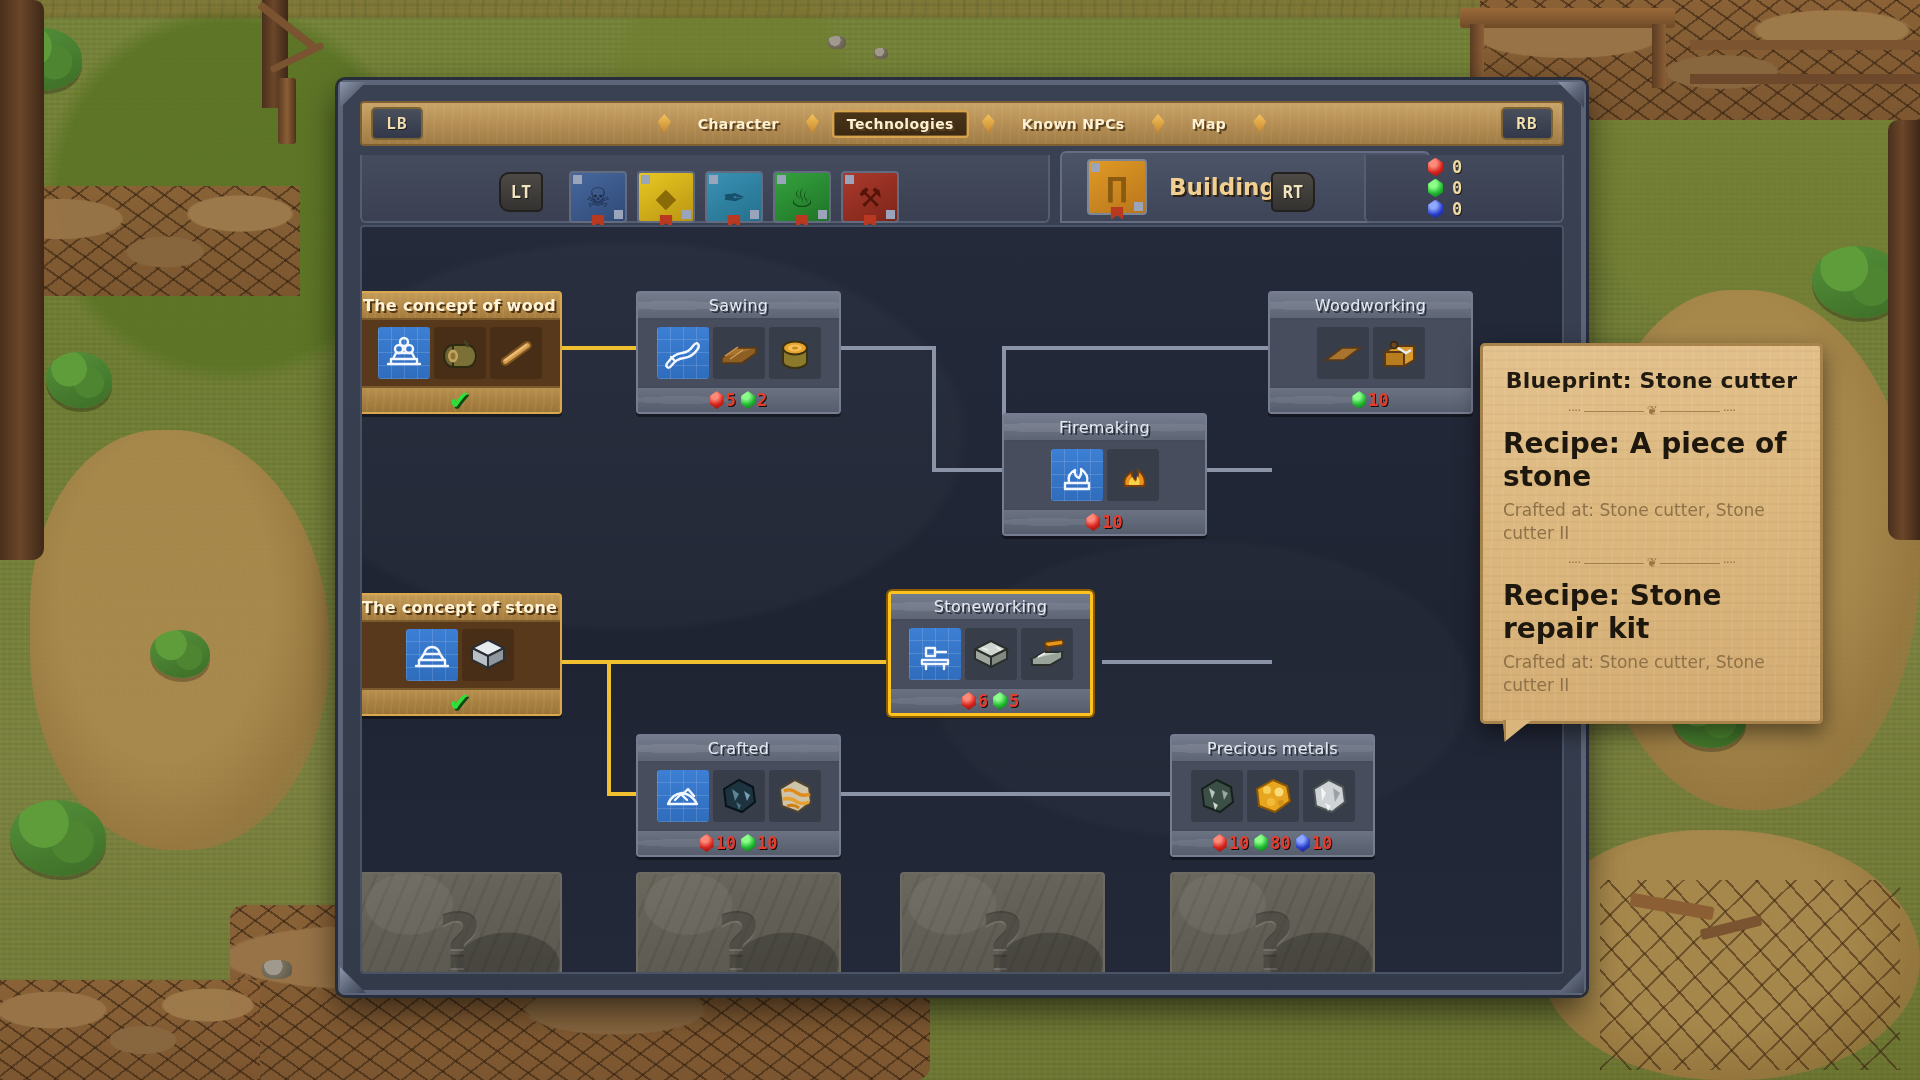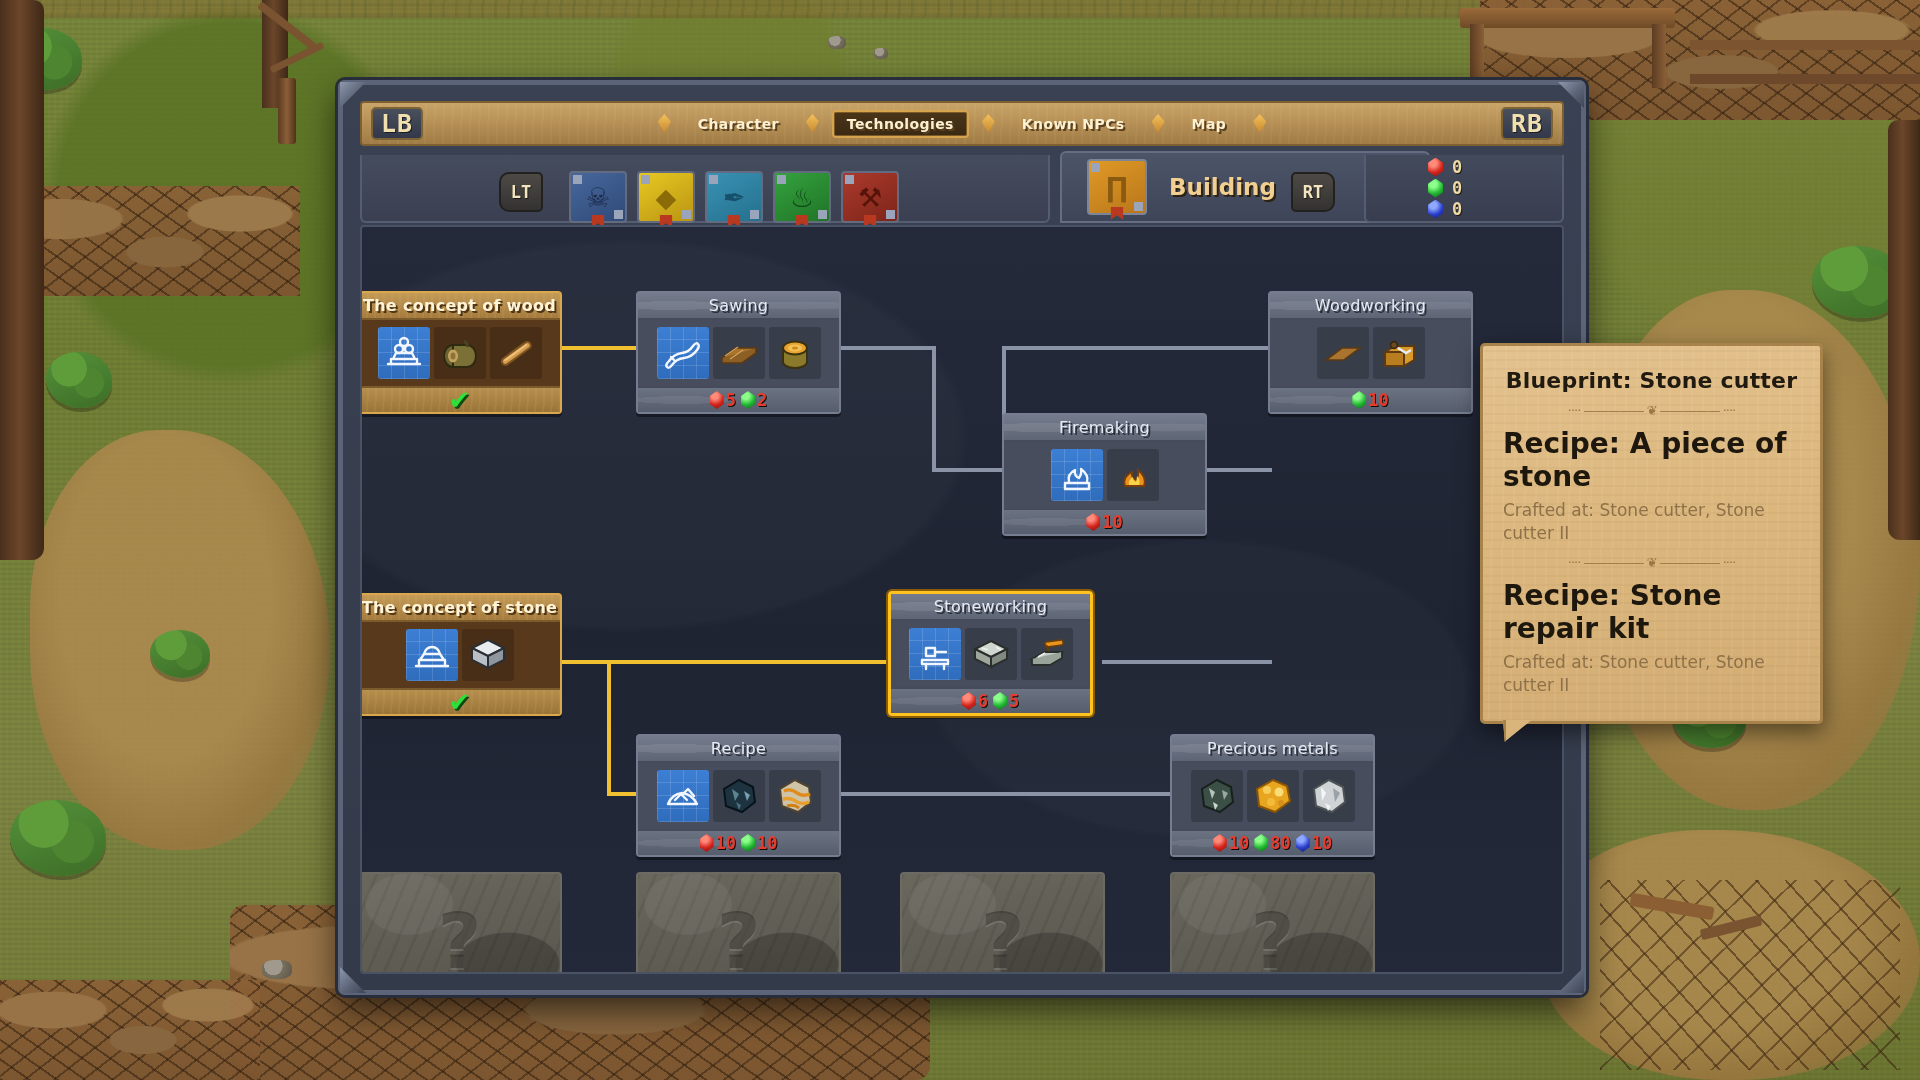--- a/index.html
+++ b/index.html
@@ -103,21 +103,21 @@
     border-radius:4px;
     display:flex; align-items:center;
   }
   .bumper {
     width:52px; height:33px; flex:none;
     background:linear-gradient(180deg,#4a4f5c,#33384a);
     border:2px solid #7b6334;
     border-radius:5px;
     color:#f2dfae;
     font-family:"DejaVu Sans Mono", monospace;
-    font-weight:bold; font-size:25px; letter-spacing:1px;
+    font-weight:bold; font-size:16px; letter-spacing:1px;
     display:flex; align-items:center; justify-content:center;
     text-shadow:1px 1px 0 #1a1d27;
   }
   #lb { margin-left:9px; }
   #rb { margin-right:9px; }
   .nav-strip {
     flex:1; height:100%;
     display:flex; align-items:center; justify-content:center; gap:0px;
   }
   .nav-diamond {
@@ -156,21 +156,21 @@
     position:absolute; width:44px; height:40px;
     background:linear-gradient(180deg,#4d4a46,#343230);
     border:2px solid #23211f;
     color:#f3e4c0;
     font-family:"DejaVu Sans Mono", monospace;
     font-weight:bold; font-size:17px;
     display:flex; align-items:center; justify-content:center;
     text-shadow:1px 1px 0 #1a1815;
   }
   #lt-btn { left:139px; top:21px; border-radius:10px 5px 5px 10px; }
-  #rt-btn { left:931px; top:21px; border-radius:5px 10px 10px 5px;text-align:right; }
+  #rt-btn { left:911px; top:21px; border-radius:5px 10px 10px 5px;text-align:right; }
   .book-row {
     position:absolute; left:209px; top:20px;
     display:flex; gap:10px;
   }
   .book {
     width:58px; height:52px; position:relative;
     border-radius:4px;
     border:2px solid #636b80;
     background:#3c out;
   }
@@ -741,21 +741,21 @@
           <span class="cost-num">6</span>
         </span>
         <span class="cost">
           <span class="gem green"></span>
           <span class="cost-num">5</span>
         </span>
       </div>
     </div>
 
     <div class="node available" style="left:274px;top:507px;">
-      <div class="node-title">Recipe</div>
+      <div class="node-title">Crafted</div>
       <div class="node-body">
         <div class="slot blueprint">
           <svg class="bp-svg" viewBox="0 0 44 44">
             <path d="M7 30 q4 -10 14 -11 q10 1 15 11z"></path>
             <path d="M14 26 l6 -6 l6 6 M22 20 l5 -5 l6 7"></path>
           </svg>
         </div>
         <div class="slot">
           <svg class="it" viewBox="0 0 42 42">
             <path d="M21 5 L35 12 L37 27 L24 37 L8 31 L6 14z" fill="#1d3440" stroke="#07131a" stroke-width="2"></path>

